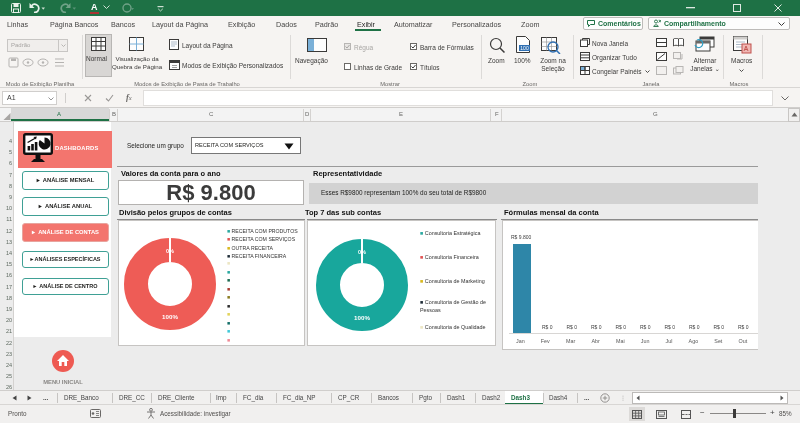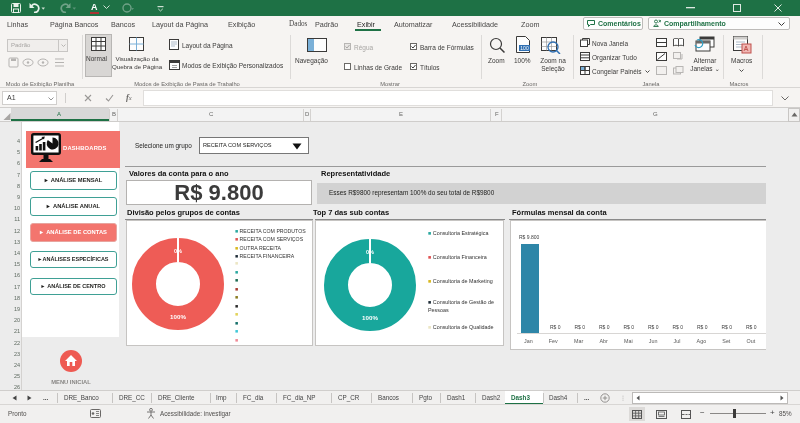--- a/index.html
+++ b/index.html
@@ -12,21 +12,21 @@
 
 #ribbon{left:0;top:31px;width:800px;height:57px;background:#f6f4f2;border-bottom:1px solid #d8d6d4;font-size:6.5px;color:#3b3a39;}
 .gsep{position:absolute;top:4px;height:44px;width:1px;background:#dcdad8;}
 .glabel{position:absolute;top:50px;font-size:5.8px;color:#6a6866;width:200px;text-align:center;}
 
 #fbar{left:0;top:88px;width:800px;height:20px;background:#f6f4f2;border-bottom:1px solid #d0cecc;}
 
 #colh{left:0;top:108px;width:800px;height:14px;background:#f3f3f3;border-bottom:1px solid #cfcdcb;font-size:6px;color:#686866;}
 .colL{position:absolute;top:3px;}
 
-#grid{left:10px;top:122px;width:756px;height:268px;background:#ececec;overflow:hidden;}
+#grid{left:2px;top:122px;width:756px;height:268px;background:#ececec;overflow:hidden;}
 
 #tabbar{left:0;top:390px;width:800px;height:14px;background:#f1f0ef;border-top:1px solid #d0cecc;font-size:6.3px;color:#444;}
 .tsep{position:absolute;top:2px;height:10px;width:1px;background:#c6c4c2;}
 .tname{position:absolute;top:3px;}
 
 #statusbar{left:0;top:404px;width:800px;height:19px;background:#f1f0ef;border-top:1px solid #d8d6d4;font-size:6.3px;color:#504e4c;}
 .btn{position:absolute;border-radius:3px;border:1.2px solid #3fa095;background:#fff;color:#1d1d1b;font-weight:bold;text-align:center;}
 svg{display:block;}
 </style></head>
 <body>
@@ -68,26 +68,26 @@
  <svg class="abs" style="left:774px;top:4px" width="8" height="8" viewBox="0 0 8 8">
       <path d="M0.5 0.5 L7.5 7.5 M7.5 0.5 L0.5 7.5" stroke="#dfe9e2" stroke-width="1"></path>
     </svg>
 </div>
 <div class="abs" id="menubar">
  <div class="mtab" style="left:7px;">Linhas</div>
  <div class="mtab" style="left:50px;">Página Bancos</div>
  <div class="mtab" style="left:111px;">Bancos</div>
  <div class="mtab" style="left:152px;">Layout da Página</div>
  <div class="mtab" style="left:228px;">Exibição</div>
- <div class="mtab" style="left:289px;font-family:Liberation Serif, serif;">Dados</div>
+ <div class="mtab" style="left:276px;">Dados</div>
  <div class="mtab" style="left:315px;">Padrão</div>
  <div class="mtab" style="left:357px;color:#1e1e1e;">Exibir</div>
  <div class="abs" style="left:355px;top:13px;width:26px;height:2px;background:#1e7145;"></div>
  <div class="mtab" style="left:394px;">Automatizar</div>
- <div class="mtab" style="left:452px;">Acessibilidade</div>
+ <div class="mtab" style="left:452px;">Personalizados</div>
  <div class="mtab" style="left:521px;">Zoom</div>
  <div class="abs" style="left:583px;top:1px;width:60px;height:13px;border:1px solid #bdbbb9;border-radius:2px;background:#fdfdfd;"></div>
  <svg class="abs" style="left:587px;top:4px" width="8" height="7" viewBox="0 0 8 7">
       <path d="M0.5 0.5 h7 v4 h-4 l-2 2 v-2 h-1 z" fill="none" stroke="#1e7145" stroke-width="1"></path>
     </svg>
  <div class="abs" style="left:598px;top:4px;color:#1e7145;font-weight:bold;font-size:7px;">Comentários</div>
  <div class="abs" style="left:648px;top:1px;width:142px;height:13px;border:1px solid #bdbbb9;border-radius:2px;background:#fdfdfd;"></div>
  <svg class="abs" style="left:653px;top:3px" width="8" height="8" viewBox="0 0 8 8">
       <circle cx="3" cy="2.5" r="1.5" fill="none" stroke="#1e7145" stroke-width="0.9"></circle>
       <path d="M0.7 7.5 a2.4 2.4 0 0 1 4.6 0 z" fill="none" stroke="#1e7145" stroke-width="0.9"></path>

